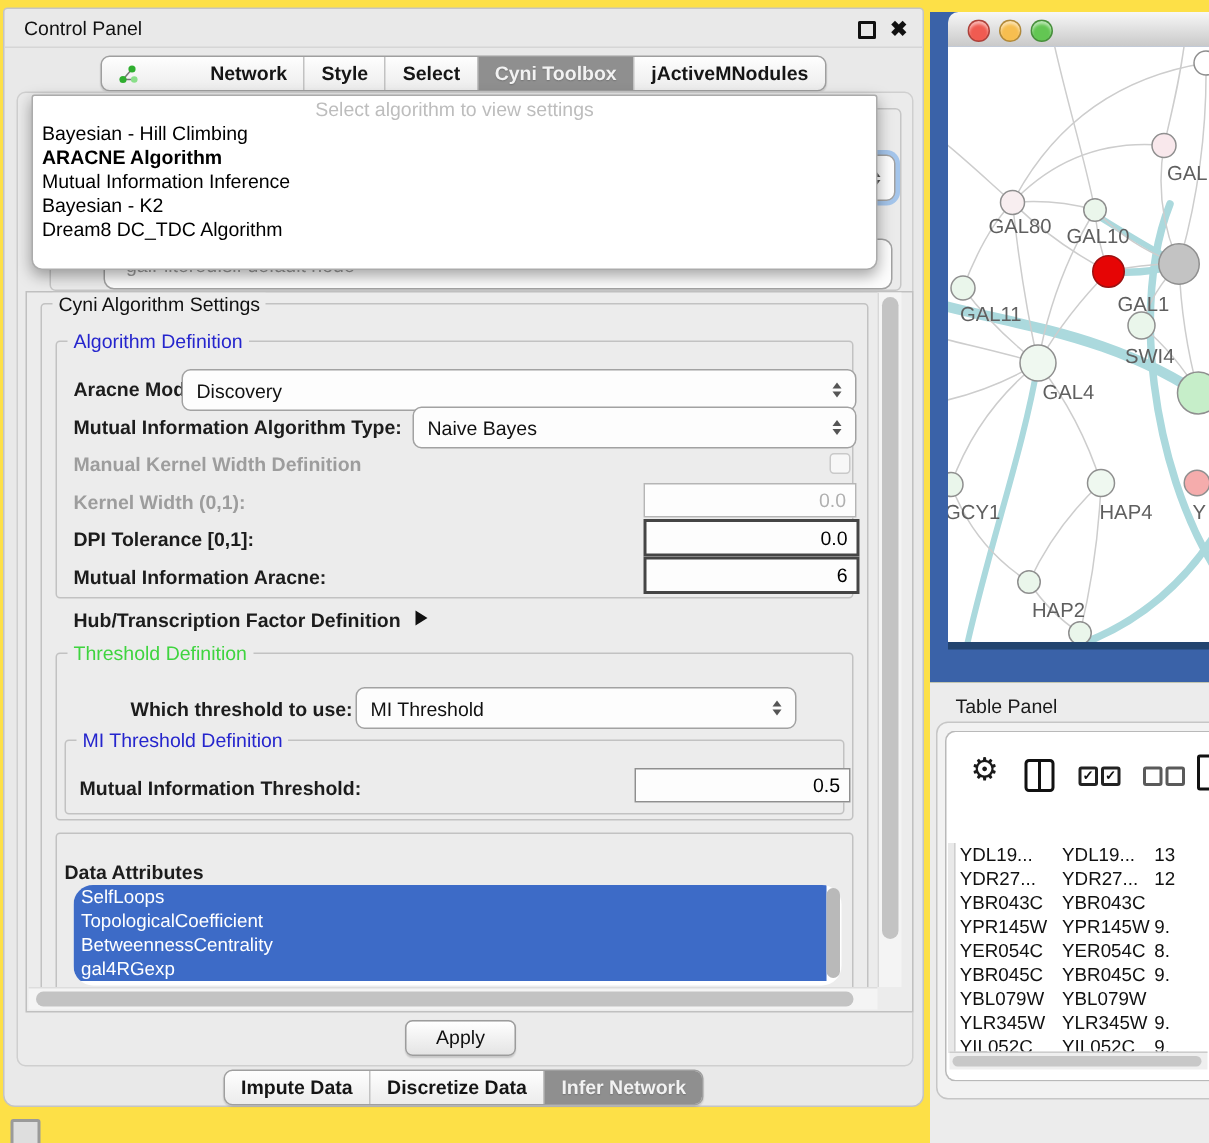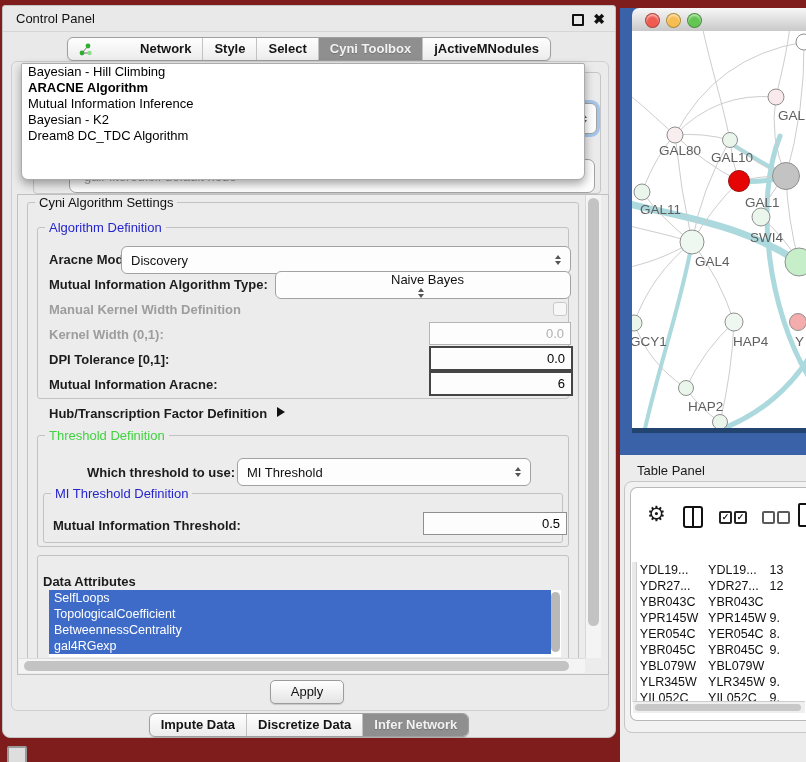--- a/index.html
+++ b/index.html
@@ -1,17 +1,17 @@
 <!DOCTYPE html>
 <html><head>
 <meta charset="utf-8">
 <style>
   html,body{margin:0;padding:0;background:#ececec;}
   .root{position:relative;width:806px;height:762px;overflow:hidden;
-        font-family:"Liberation Sans",sans-serif;color:#1a1a1a;background:#7f1d1d;}
+        font-family:"Liberation Sans",sans-serif;color:#1a1a1a;background:#fde047;}
   .abs{position:absolute;}
 
   
   .cp{left:2px;top:5px;width:612px;height:731px;background:#e9e9e9;
       border:1px solid #c4c4c4;border-radius:3px 3px 8px 8px;}
   .cp-titlebar{left:0;top:0;width:100%;height:25px;border-bottom:1px solid #d6d6d6;}
   .cp-title{left:13px;top:0;line-height:25px;font-size:13px;color:#111;}
   .float-btn{right:31px;top:8px;width:8px;height:8px;border:2px solid #111;border-radius:1px;}
   .close-btn{right:10px;top:4px;font-size:14px;font-weight:700;color:#111;line-height:18px;}
 
@@ -66,21 +66,21 @@
   .f-dis{border:1px solid #b5b5b5;color:#b0b0b0;}
   .f-dark{border:2px solid #454545;color:#000;}
   .f-norm{border:1px solid #8f8f8f;color:#000;}
 
   .tri-right{display:inline-block;width:0;height:0;border-top:5.5px solid transparent;
              border-bottom:5.5px solid transparent;border-left:8px solid #111;}
   .tri-down{display:inline-block;width:0;height:0;border-left:5.5px solid transparent;
             border-right:5.5px solid transparent;border-top:8px solid #111;vertical-align:middle;margin-left:7px;}
   .checkbox-dis{width:12px;height:12px;border:1px solid #c9c9c9;border-radius:3px;background:#f7f7f7;}
 
-  .attr-list{left:46px;top:584px;width:512px;height:67px;background:#fff;overflow:hidden;}
+  .attr-list{left:46px;top:584px;width:512px;height:67px;background:#fff;overflow:hidden;border-radius:13px;}
   .attr-item{height:16px;line-height:16px;padding-left:5px;font-size:12.5px;color:#fff;
              width:497px;white-space:nowrap;}
   .attr-scroll{left:548px;top:586px;width:9px;height:60px;background:#b9b9b9;border-radius:5px;}
 
   .apply-btn{left:267px;top:674px;width:72px;height:22px;border:1px solid #9c9c9c;border-radius:5px;
              background:linear-gradient(#ffffff,#e4e4e4);font-size:13px;text-align:center;line-height:21px;color:#111;
              box-shadow:0 1px 1px rgba(0,0,0,.15);}
   .bottom-tabs{top:707px;}
   .mini-icon{left:7px;top:746px;width:16px;height:14px;border:2px solid #9a9a9a;background:#dedede;border-radius:2px;}
 
@@ -166,20 +166,21 @@
       <span class="spin">
           <i class="up"></i>
           <i class="dn"></i>
         </span>
     </div>
     <div class="abs combo combo-b">
       <span class="combo-text">galFiltered.sif default node</span>
     </div>
 
     <div class="abs popup">
+      <div class="dd-placeholder">Select algorithm to view settings</div>
       <div id="algoItems">
           <div class="dd-item">Bayesian - Hill Climbing</div>
           <div class="dd-item dd-bold">ARACNE Algorithm</div>
           <div class="dd-item">Mutual Information Inference</div>
           <div class="dd-item">Bayesian - K2</div>
           <div class="dd-item">Dream8 DC_TDC Algorithm</div>
         </div>
     </div>
 
     <div class="abs settings-frame"></div>
@@ -201,21 +202,21 @@
       <span class="abs flabel" style="left:31px;top:57px;">Aracne Mode:</span>
       <div class="abs combo" style="left:103px;top:51px;width:448px;height:26px;">
         <span class="combo-text">Discovery</span>
         <span class="spin">
             <i class="up"></i>
             <i class="dn"></i>
           </span>
       </div>
 
       <span class="abs flabel" style="left:31px;top:82px;">Mutual Information Algorithm Type:</span>
-      <div class="abs combo" style="left:257px;top:76px;width:294px;height:26px;flex-direction:column;">
+      <div class="abs combo" style="left:257px;top:76px;width:294px;height:26px;">
         <span class="combo-text">Naive Bayes</span>
         <span class="spin">
             <i class="up"></i>
             <i class="dn"></i>
           </span>
       </div>
 
       <span class="abs flabel dis" style="left:31px;top:107px;">Manual Kernel Width Definition</span>
       <span class="abs checkbox-dis" style="left:535px;top:107px;"></span>
 

